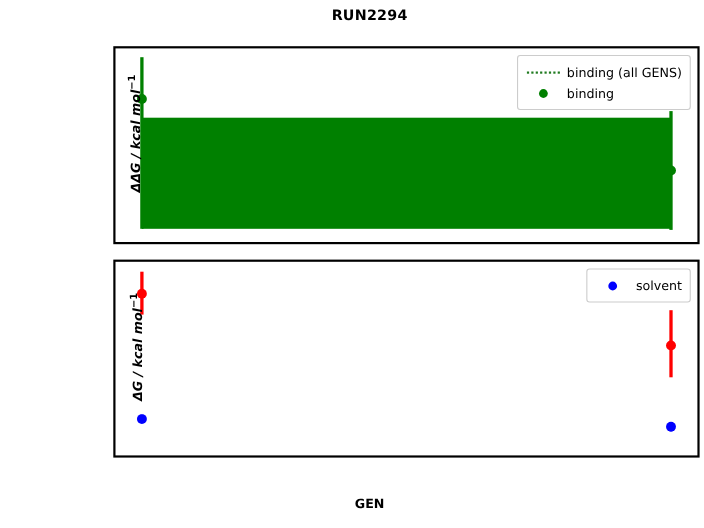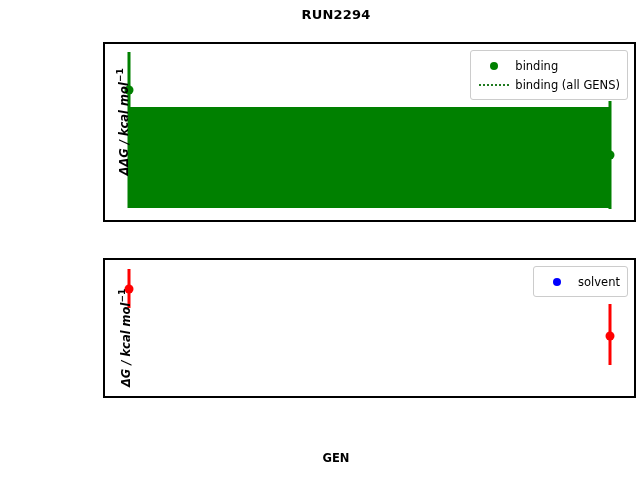--- a/index.html
+++ b/index.html
@@ -39,23 +39,23 @@
     overflow: hidden;
   }
   #axes-top {
     left: 87px;
     top: 42px;
     width: 533px;
     height: 180px;
   }
   #axes-bottom {
     left: 87px;
-    top: 258px;
+    top: 236px;
     width: 533px;
-    height: 140px;
+    height: 180px;
   }
 
   
   .ytick-mark {
     position: absolute;
     left: -6px;
     width: 6px;
     height: 2px;
     background: #000000;
   }
@@ -204,29 +204,29 @@
           <div class="ytick-mark"></div>
         </div>
         <div class="ytick-row" style="top: 36.4424px;">
           <div class="ytick-mark"></div>
         </div>
       </div>
 
     <div class="legend" id="legend-top">
       <div class="legend-row">
         <span class="legend-handle">
+          <span class="legend-dash"></span>
+        </span>
+        <span class="legend-text">binding (all GENS)</span>
+      </div>
+      <div class="legend-row">
+        <span class="legend-handle">
           <span class="legend-dot" style="background:#008000"></span>
         </span>
         <span class="legend-text">binding</span>
-      </div>
-      <div class="legend-row">
-        <span class="legend-handle">
-          <span class="legend-dash"></span>
-        </span>
-        <span class="legend-text">binding (all GENS)</span>
       </div>
     </div>
 
     <div class="ylabel" id="ylabel-top">
       <span class="ital">ΔΔG / kcal mol</span><sup>−1</sup>
     </div>
   </div>
 
   <div class="axes" id="axes-bottom">
 

